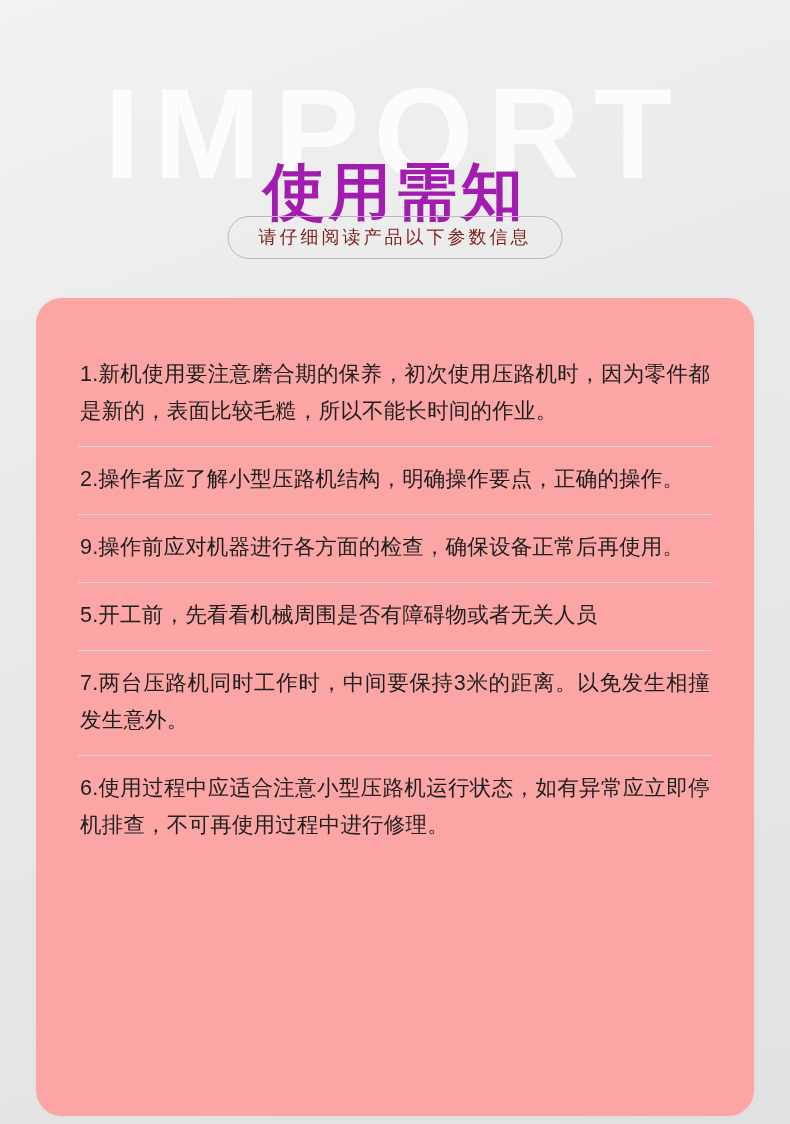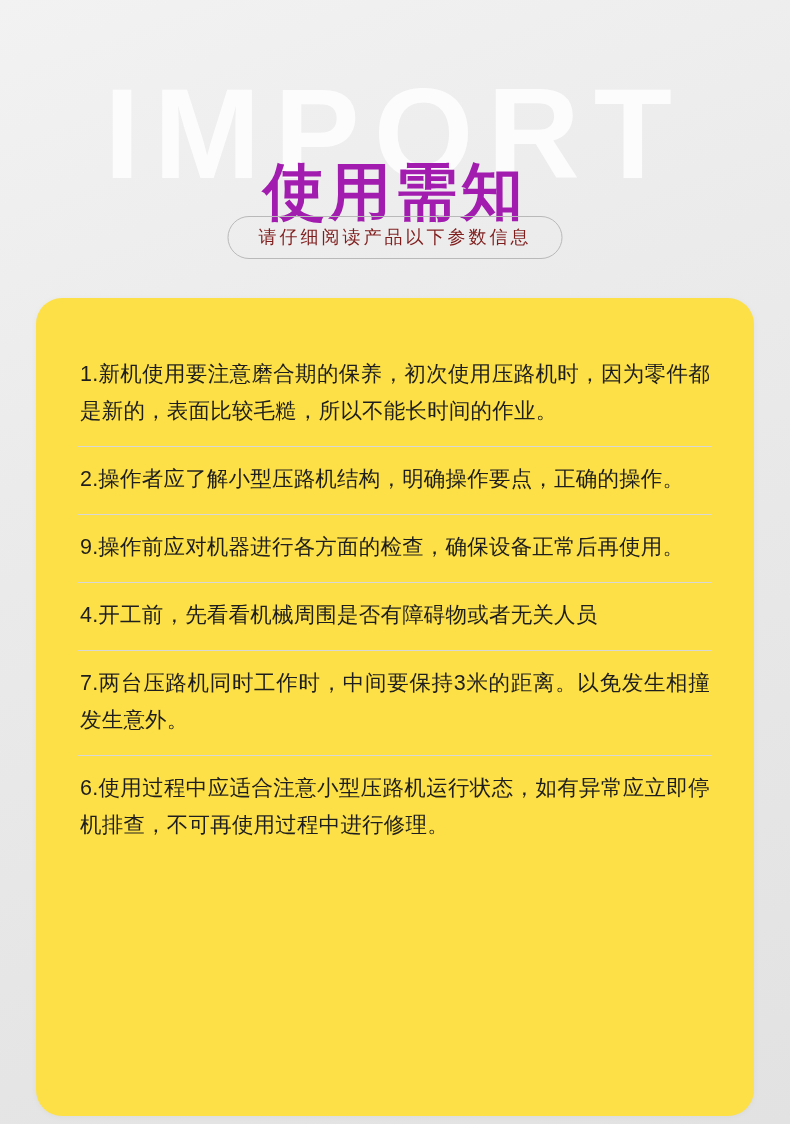--- a/index.html
+++ b/index.html
@@ -74,21 +74,21 @@
     white-space: nowrap;
   }
 
   
   .card {
     position: absolute;
     top: 278px;
     left: 36px;
     width: 718px;
     height: 818px;
-    background: #fde047;
+    background: #fca5a5;
     border-radius: 26px;
     box-sizing: border-box;
     padding: 56px 42px 30px 42px;
     box-shadow: 0 1px 6px rgba(0,0,0,0.04);
   }
 
   .notes {
     list-style: none;
     margin: 0;
     padding: 0;
@@ -119,19 +119,19 @@
     <div class="watermark">IMPORT</div>
     <h1 class="main-title">使用需知</h1>
     <div class="subtitle-pill">请仔细阅读产品以下参数信息</div>
   </div>
 
   <div class="card">
     <ul class="notes">
       <li class="note-item">1.新机使用要注意磨合期的保养，初次使用压路机时，因为零件都是新的，表面比较毛糙，所以不能长时间的作业。</li>
       <li class="note-item">2.操作者应了解小型压路机结构，明确操作要点，正确的操作。</li>
       <li class="note-item">9.操作前应对机器进行各方面的检查，确保设备正常后再使用。</li>
-      <li class="note-item">4.开工前，先看看机械周围是否有障碍物或者无关人员</li>
+      <li class="note-item">5.开工前，先看看机械周围是否有障碍物或者无关人员</li>
       <li class="note-item">7.两台压路机同时工作时，中间要保持3米的距离。以免发生相撞发生意外。</li>
       <li class="note-item">6.使用过程中应适合注意小型压路机运行状态，如有异常应立即停机排查，不可再使用过程中进行修理。</li>
     </ul>
   </div>
 
 </div>
 
 </body></html>

